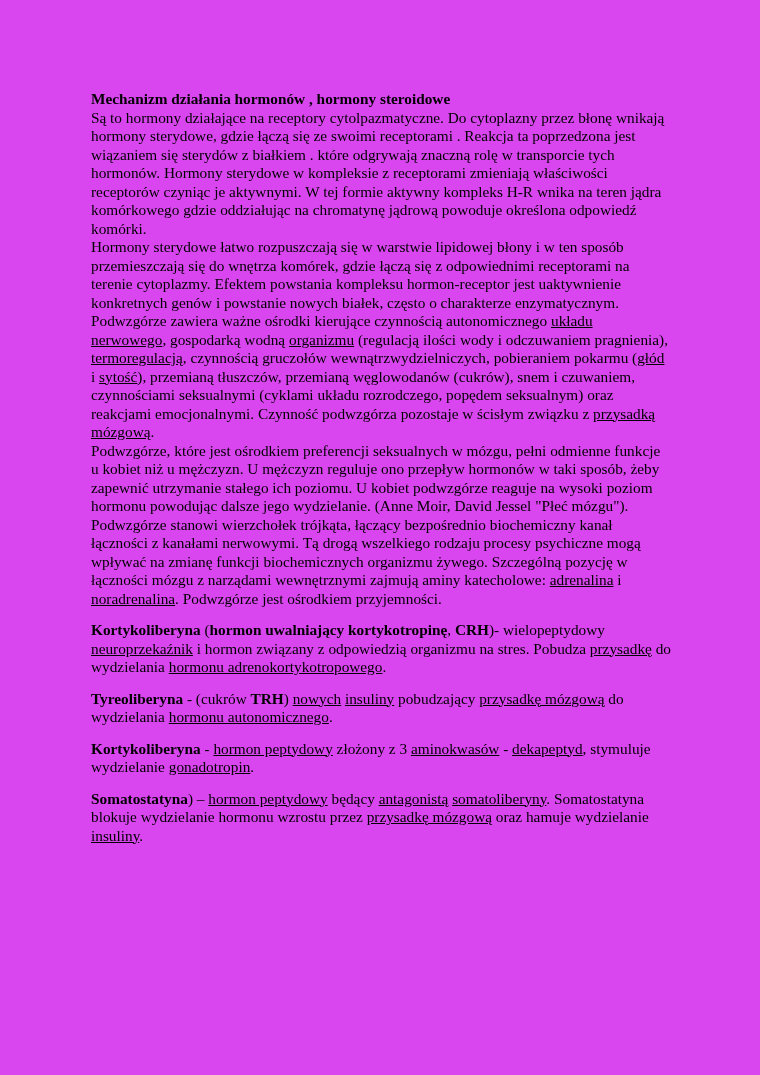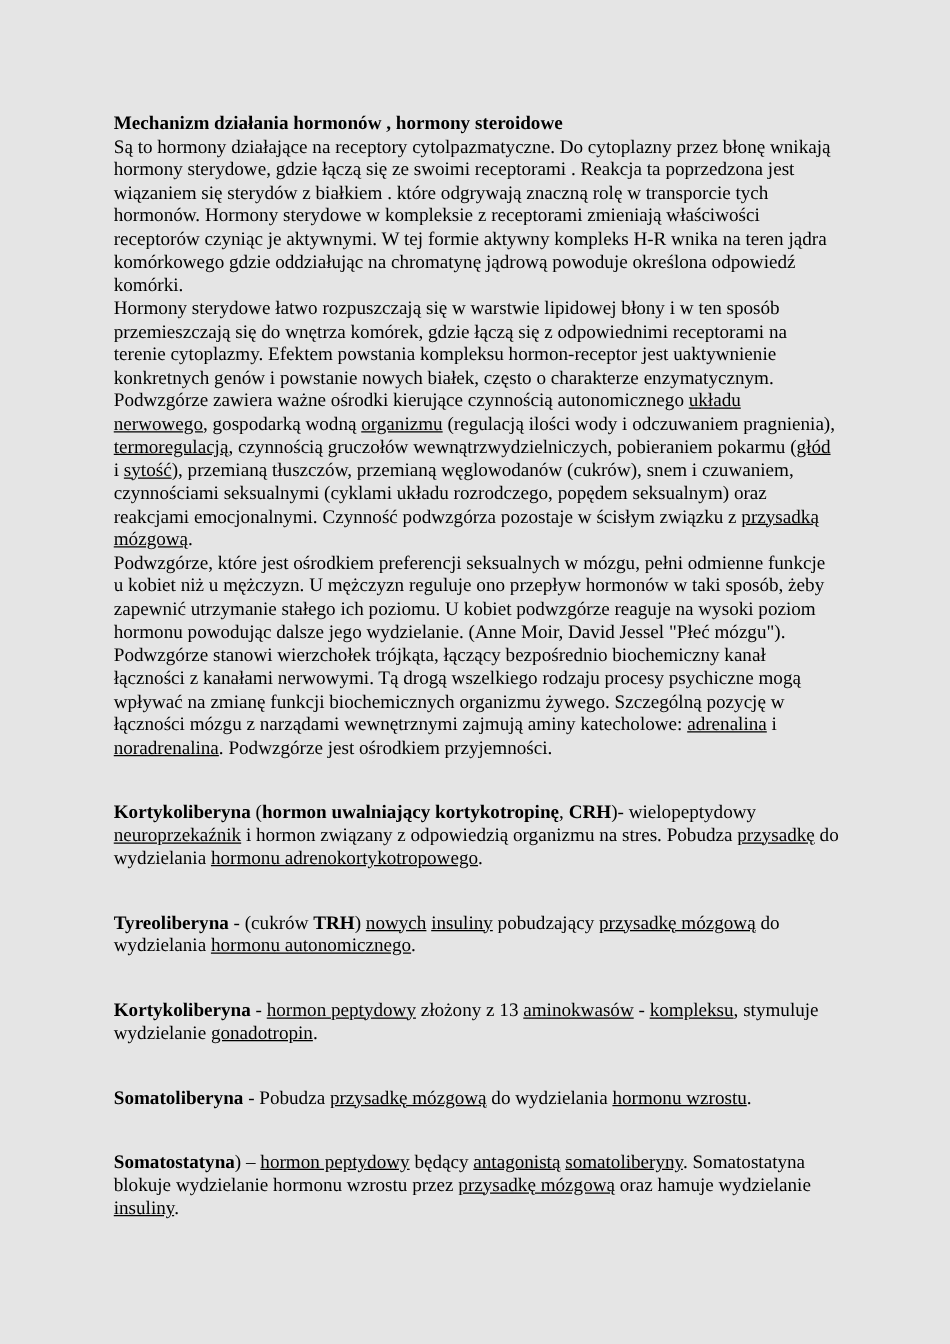--- a/index.html
+++ b/index.html
@@ -4,53 +4,52 @@
 <style>
   html, body {
     margin: 0;
     padding: 0;
     background: #ffffff;
   }
   .page {
     position: relative;
     width: 760px;
     height: 1075px;
-    background: #e5e5e5;
+    background: #d946ef;
     overflow: hidden;
   }
   .doc-body {
     position: absolute;
     left: 91px;
     top: 90px;
     width: 580px;
     font-family: "Liberation Serif", "DejaVu Serif", serif;
     font-size: 15.3px;
     line-height: 18.5px;
     color: #000000;
     text-align: left;
   }
   p.para {
     margin: 0;
     padding: 0;
   }
   p.space-before {
-    margin-top: 33px;
+    margin-top: 13px;
   }
   .b { font-weight: bold; }
   .u { text-decoration: underline; }
 </style>
 </head>
 <body>
 
 <div class="page">
   <div class="doc-body">
       <p class="para"><span class="b">Mechanizm działania hormonów , hormony steroidowe</span></p>
       <p class="para"><span>Są to hormony działające na receptory cytolpazmatyczne. Do cytoplazny przez błonę wnikają hormony sterydowe, gdzie łączą się ze swoimi receptorami . Reakcja ta poprzedzona jest wiązaniem się sterydów z białkiem . które odgrywają znaczną rolę w transporcie tych hormonów. Hormony sterydowe w kompleksie z receptorami zmieniają właściwości receptorów czyniąc je aktywnymi. W tej formie aktywny kompleks H-R wnika na teren jądra komórkowego gdzie oddziałując na chromatynę jądrową powoduje określona odpowiedź komórki.</span></p>
       <p class="para"><span>Hormony sterydowe łatwo rozpuszczają się w warstwie lipidowej błony i w ten sposób przemieszczają się do wnętrza komórek, gdzie łączą się z odpowiednimi receptorami na terenie cytoplazmy. Efektem powstania kompleksu hormon-receptor jest uaktywnienie konkretnych genów i powstanie nowych białek, często o charakterze enzymatycznym.</span></p>
       <p class="para"><span>Podwzgórze zawiera ważne ośrodki kierujące czynnością autonomicznego </span><span class="u">układu nerwowego</span><span>, gospodarką wodną </span><span class="u">organizmu</span><span> (regulacją ilości wody i odczuwaniem pragnienia), </span><span class="u">termoregulacją</span><span>, czynnością gruczołów wewnątrzwydzielniczych, pobieraniem pokarmu (</span><span class="u">głód</span><span> i </span><span class="u">sytość</span><span>), przemianą tłuszczów, przemianą węglowodanów (cukrów), snem i czuwaniem, czynnościami seksualnymi (cyklami układu rozrodczego, popędem seksualnym) oraz reakcjami emocjonalnymi. Czynność podwzgórza pozostaje w ścisłym związku z </span><span class="u">przysadką mózgową</span><span>.</span></p>
       <p class="para"><span>Podwzgórze, które jest ośrodkiem preferencji seksualnych w mózgu, pełni odmienne funkcje u kobiet niż u mężczyzn. U mężczyzn reguluje ono przepływ hormonów w taki sposób, żeby zapewnić utrzymanie stałego ich poziomu. U kobiet podwzgórze reaguje na wysoki poziom hormonu powodując dalsze jego wydzielanie. (Anne Moir, David Jessel "Płeć mózgu"). Podwzgórze stanowi wierzchołek trójkąta, łączący bezpośrednio biochemiczny kanał łączności z kanałami nerwowymi. Tą drogą wszelkiego rodzaju procesy psychiczne mogą wpływać na zmianę funkcji biochemicznych organizmu żywego. Szczególną pozycję w łączności mózgu z narządami wewnętrznymi zajmują aminy katecholowe: </span><span class="u">adrenalina</span><span> i </span><span class="u">noradrenalina</span><span>. Podwzgórze jest ośrodkiem przyjemności.</span></p>
       <p class="para space-before"><span class="b">Kortykoliberyna</span><span> (</span><span class="b">hormon uwalniający kortykotropinę</span><span>, </span><span class="b">CRH</span><span>)- wielopeptydowy </span><span class="u">neuroprzekaźnik</span><span> i hormon związany z odpowiedzią organizmu na stres. Pobudza </span><span class="u">przysadkę</span><span> do wydzielania </span><span class="u">hormonu adrenokortykotropowego</span><span>.</span></p>
       <p class="para space-before"><span class="b">Tyreoliberyna</span><span> - (cukrów </span><span class="b">TRH</span><span>) </span><span class="u">nowych</span><span> </span><span class="u">insuliny</span><span> pobudzający </span><span class="u">przysadkę mózgową</span><span> do wydzielania </span><span class="u">hormonu autonomicznego</span><span>.</span></p>
-      <p class="para space-before"><span class="b">Kortykoliberyna</span><span> - </span><span class="u">hormon peptydowy</span><span> złożony z 13 </span><span class="u">aminokwasów</span><span> - </span><span class="u">kompleksu</span><span>, stymuluje wydzielanie </span><span class="u">gonadotropin</span><span>.</span></p>
-      <p class="para space-before"><span class="b">Somatoliberyna</span><span> - Pobudza </span><span class="u">przysadkę mózgową</span><span> do wydzielania </span><span class="u">hormonu wzrostu</span><span>.</span></p>
+      <p class="para space-before"><span class="b">Kortykoliberyna</span><span> - </span><span class="u">hormon peptydowy</span><span> złożony z 3 </span><span class="u">aminokwasów</span><span> - </span><span class="u">dekapeptyd</span><span>, stymuluje wydzielanie </span><span class="u">gonadotropin</span><span>.</span></p>
       <p class="para space-before"><span class="b">Somatostatyna</span><span>) – </span><span class="u">hormon peptydowy</span><span> będący </span><span class="u">antagonistą</span><span> </span><span class="u">somatoliberyny</span><span>. Somatostatyna blokuje wydzielanie hormonu wzrostu przez </span><span class="u">przysadkę mózgową</span><span> oraz hamuje wydzielanie </span><span class="u">insuliny</span><span>.</span></p>
     </div>
 </div>
 
 </body></html>

